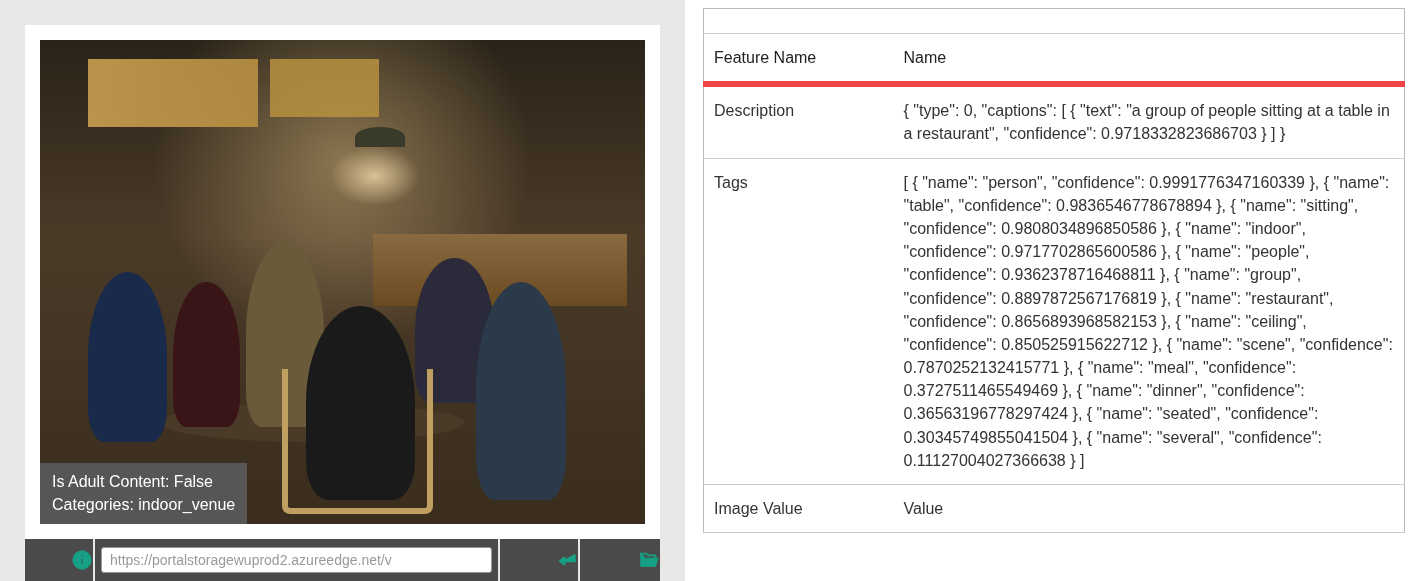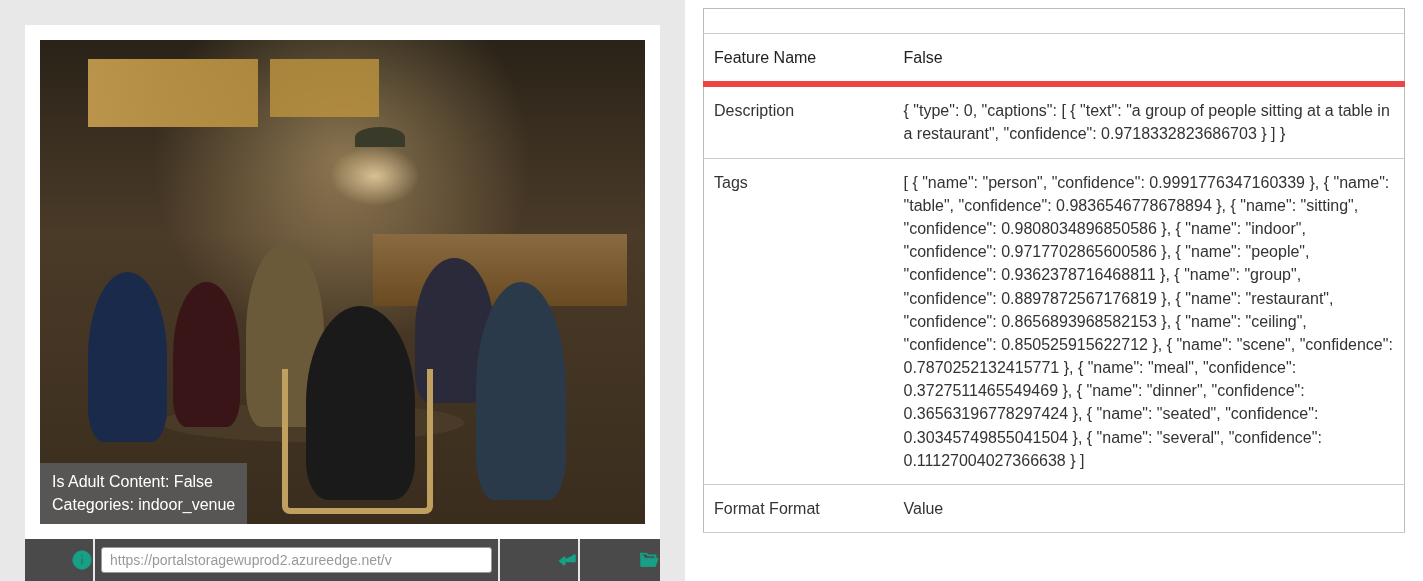--- a/index.html
+++ b/index.html
@@ -179,31 +179,31 @@
 </div>
 
 <div class="right-panel">
   <table class="feat-table">
     <thead>
       <tr>
           <td colspan="2" class="truncated-top"></td>
         </tr>
       <tr>
         <th>Feature Name</th>
-        <th>False</th>
+        <th>Name</th>
       </tr>
     </thead>
     <tbody>
       <tr>
         <td class="name-col">Description</td>
         <td class="val-col">{ "type": 0, "captions": [ { "text": "a group of people sitting at a table in a restaurant", "confidence": 0.9718332823686703 } ] }</td>
       </tr>
       <tr>
         <td class="name-col">Tags</td>
         <td class="val-col">[ { "name": "person", "confidence": 0.9991776347160339 }, { "name": "table", "confidence": 0.9836546778678894 }, { "name": "sitting", "confidence": 0.9808034896850586 }, { "name": "indoor", "confidence": 0.9717702865600586 }, { "name": "people", "confidence": 0.9362378716468811 }, { "name": "group", "confidence": 0.8897872567176819 }, { "name": "restaurant", "confidence": 0.8656893968582153 }, { "name": "ceiling", "confidence": 0.850525915622712 }, { "name": "scene", "confidence": 0.7870252132415771 }, { "name": "meal", "confidence": 0.3727511465549469 }, { "name": "dinner", "confidence": 0.36563196778297424 }, { "name": "seated", "confidence": 0.30345749855041504 }, { "name": "several", "confidence": 0.11127004027366638 } ]</td>
       </tr>
       <tr>
-        <td class="name-col">Format Format</td>
+        <td class="name-col">Image Value</td>
         <td class="val-col">Value</td>
       </tr>
     </tbody>
   </table>
 </div>
 
 </body></html>

